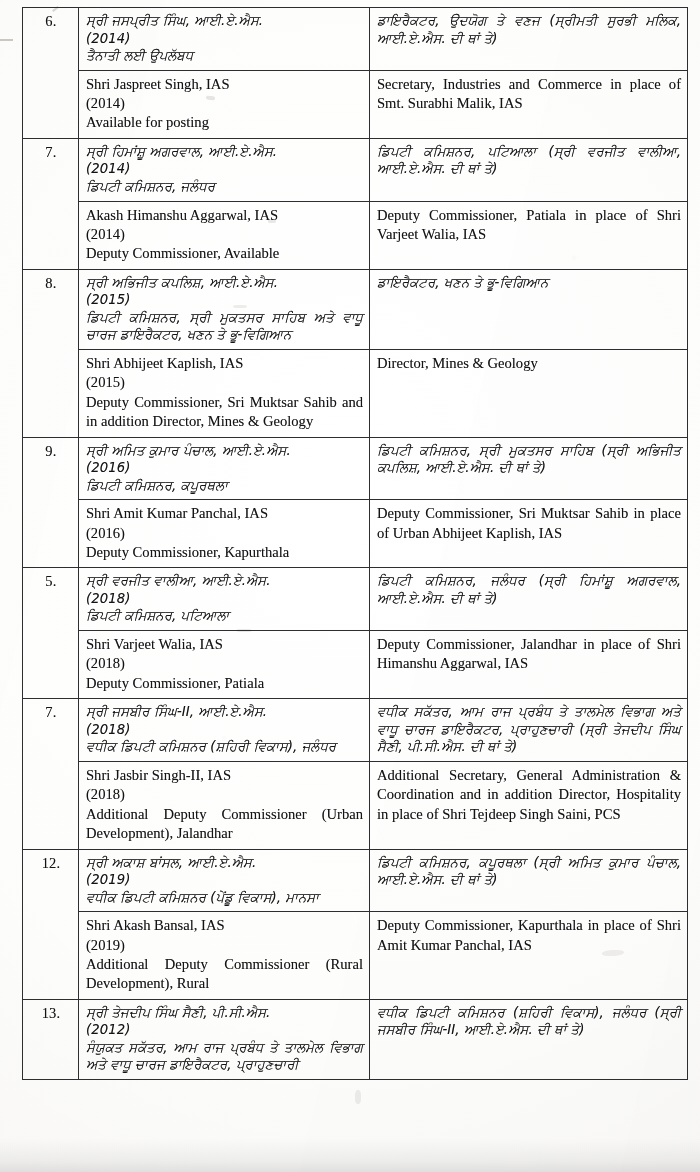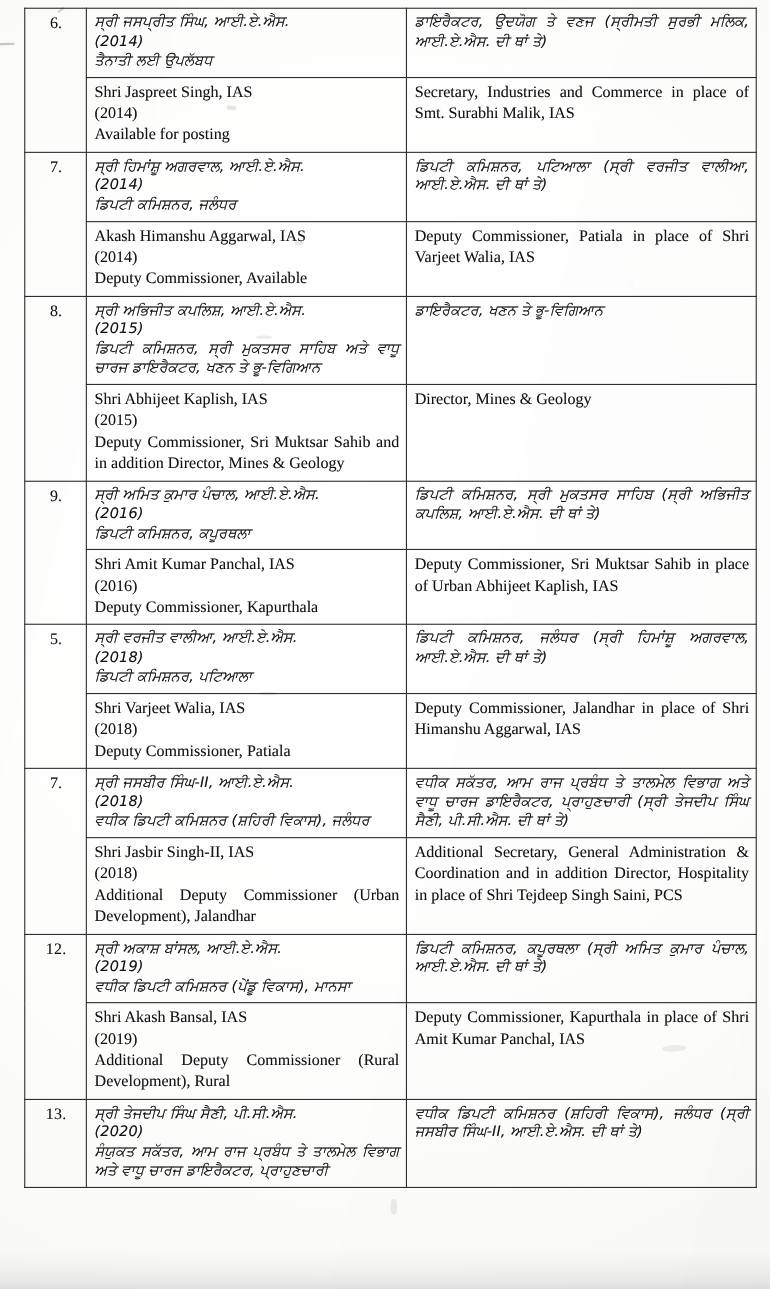--- a/index.html
+++ b/index.html
@@ -272,21 +272,21 @@
             <span class="line">(2019)</span>
             <span class="line">Additional Deputy Commissioner (Rural Development), Rural</span>
           </td>
           <td class="en just">Deputy Commissioner, Kapurthala in place of Shri Amit Kumar Panchal, IAS</td>
         </tr>
 
         <tr>
           <td class="sr">13.</td>
           <td class="pa just">
             <span class="line">ਸ੍ਰੀ ਤੇਜਦੀਪ ਸਿੰਘ ਸੈਣੀ, ਪੀ.ਸੀ.ਐਸ.</span>
-            <span class="line">(2020)</span>
+            <span class="line">(2012)</span>
             <span class="line">ਸੰਯੁਕਤ ਸਕੱਤਰ, ਆਮ ਰਾਜ ਪ੍ਰਬੰਧ ਤੇ ਤਾਲਮੇਲ ਵਿਭਾਗ ਅਤੇ ਵਾਧੂ ਚਾਰਜ ਡਾਇਰੈਕਟਰ, ਪ੍ਰਾਹੁਣਚਾਰੀ</span>
           </td>
           <td class="pa just">ਵਧੀਕ ਡਿਪਟੀ ਕਮਿਸ਼ਨਰ (ਸ਼ਹਿਰੀ ਵਿਕਾਸ), ਜਲੰਧਰ (ਸ੍ਰੀ ਜਸਬੀਰ ਸਿੰਘ-II, ਆਈ.ਏ.ਐਸ. ਦੀ ਥਾਂ ਤੇ)</td>
         </tr>
 
       </tbody>
     </table>
   </div>
 
   <div class="bottom-shadow"></div>

